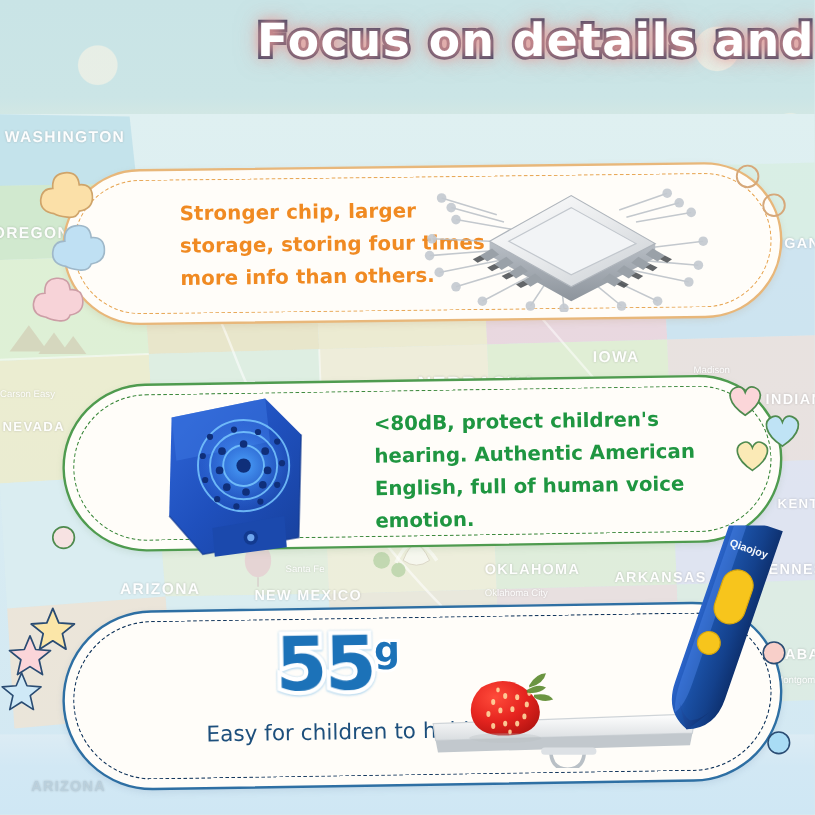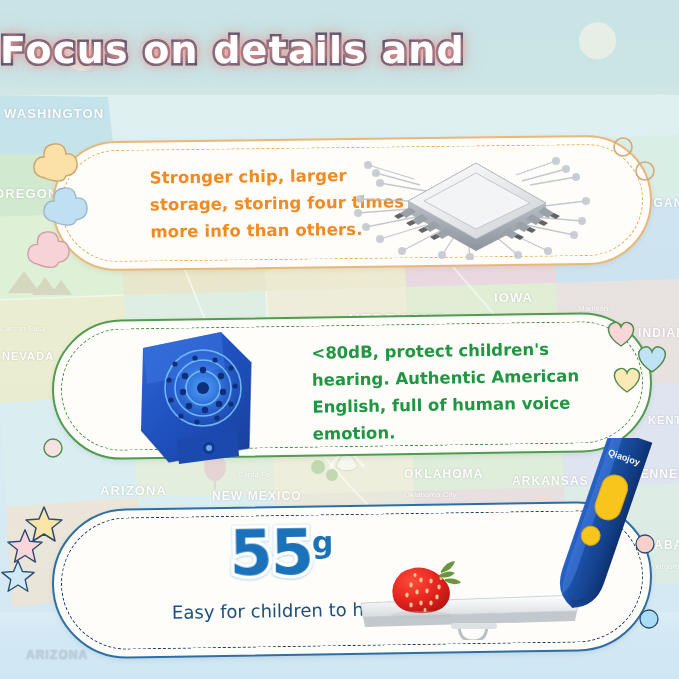--- a/index.html
+++ b/index.html
@@ -44,22 +44,22 @@
     opacity:.95;
   }
   .city-label {
     position:absolute;
     color:#ffffff; font-size:8px; white-space:nowrap; opacity:.9;
     text-shadow:0 0 2px rgba(120,120,120,.4);
   }
 
   
   .title-wrap {
-    position:absolute; left:0; top:28px; width:679px;
-    text-align:left; z-index:14;
+    position:absolute; left:0; top:12px; width:679px;
+    text-align:right; z-index:14;
   }
   .title-line {
     font-family:"DejaVu Sans", sans-serif;
     font-weight:900;
     font-size:38px;
     line-height:44px;
     letter-spacing:1.2px;
     color:#ffffff;
     -webkit-text-stroke: 5px #2b3a5e;
     paint-order: stroke fill;

